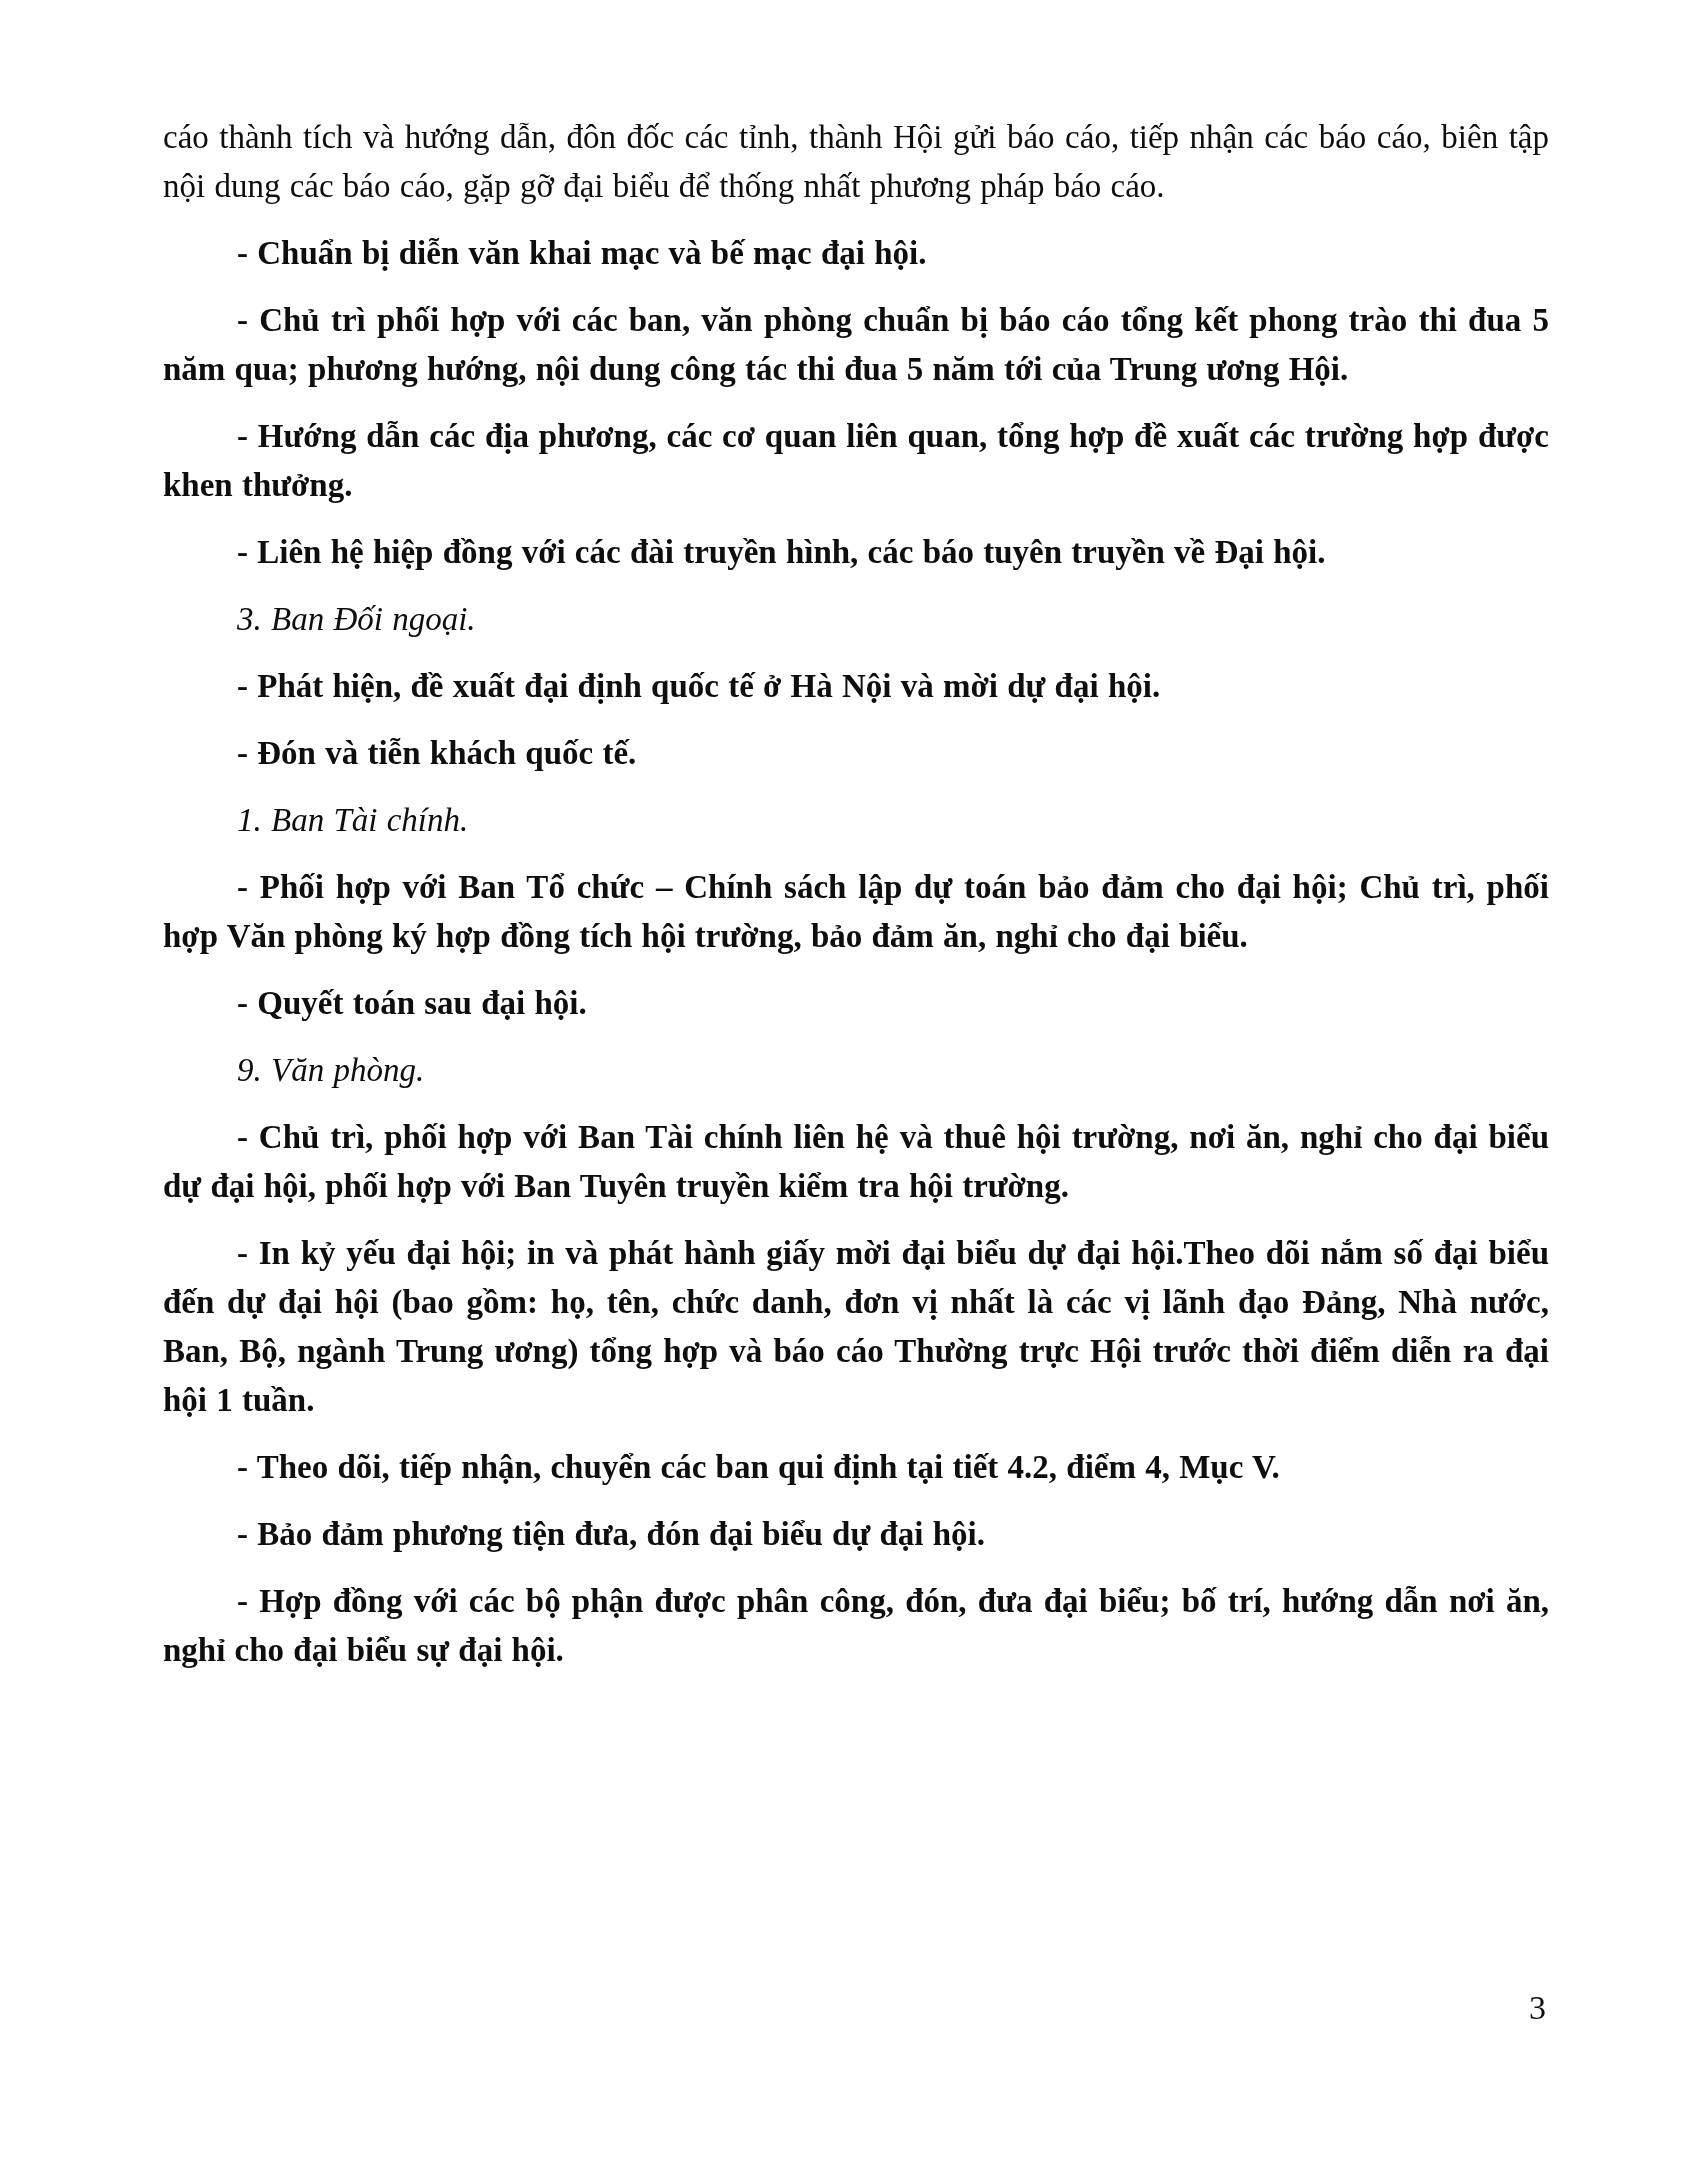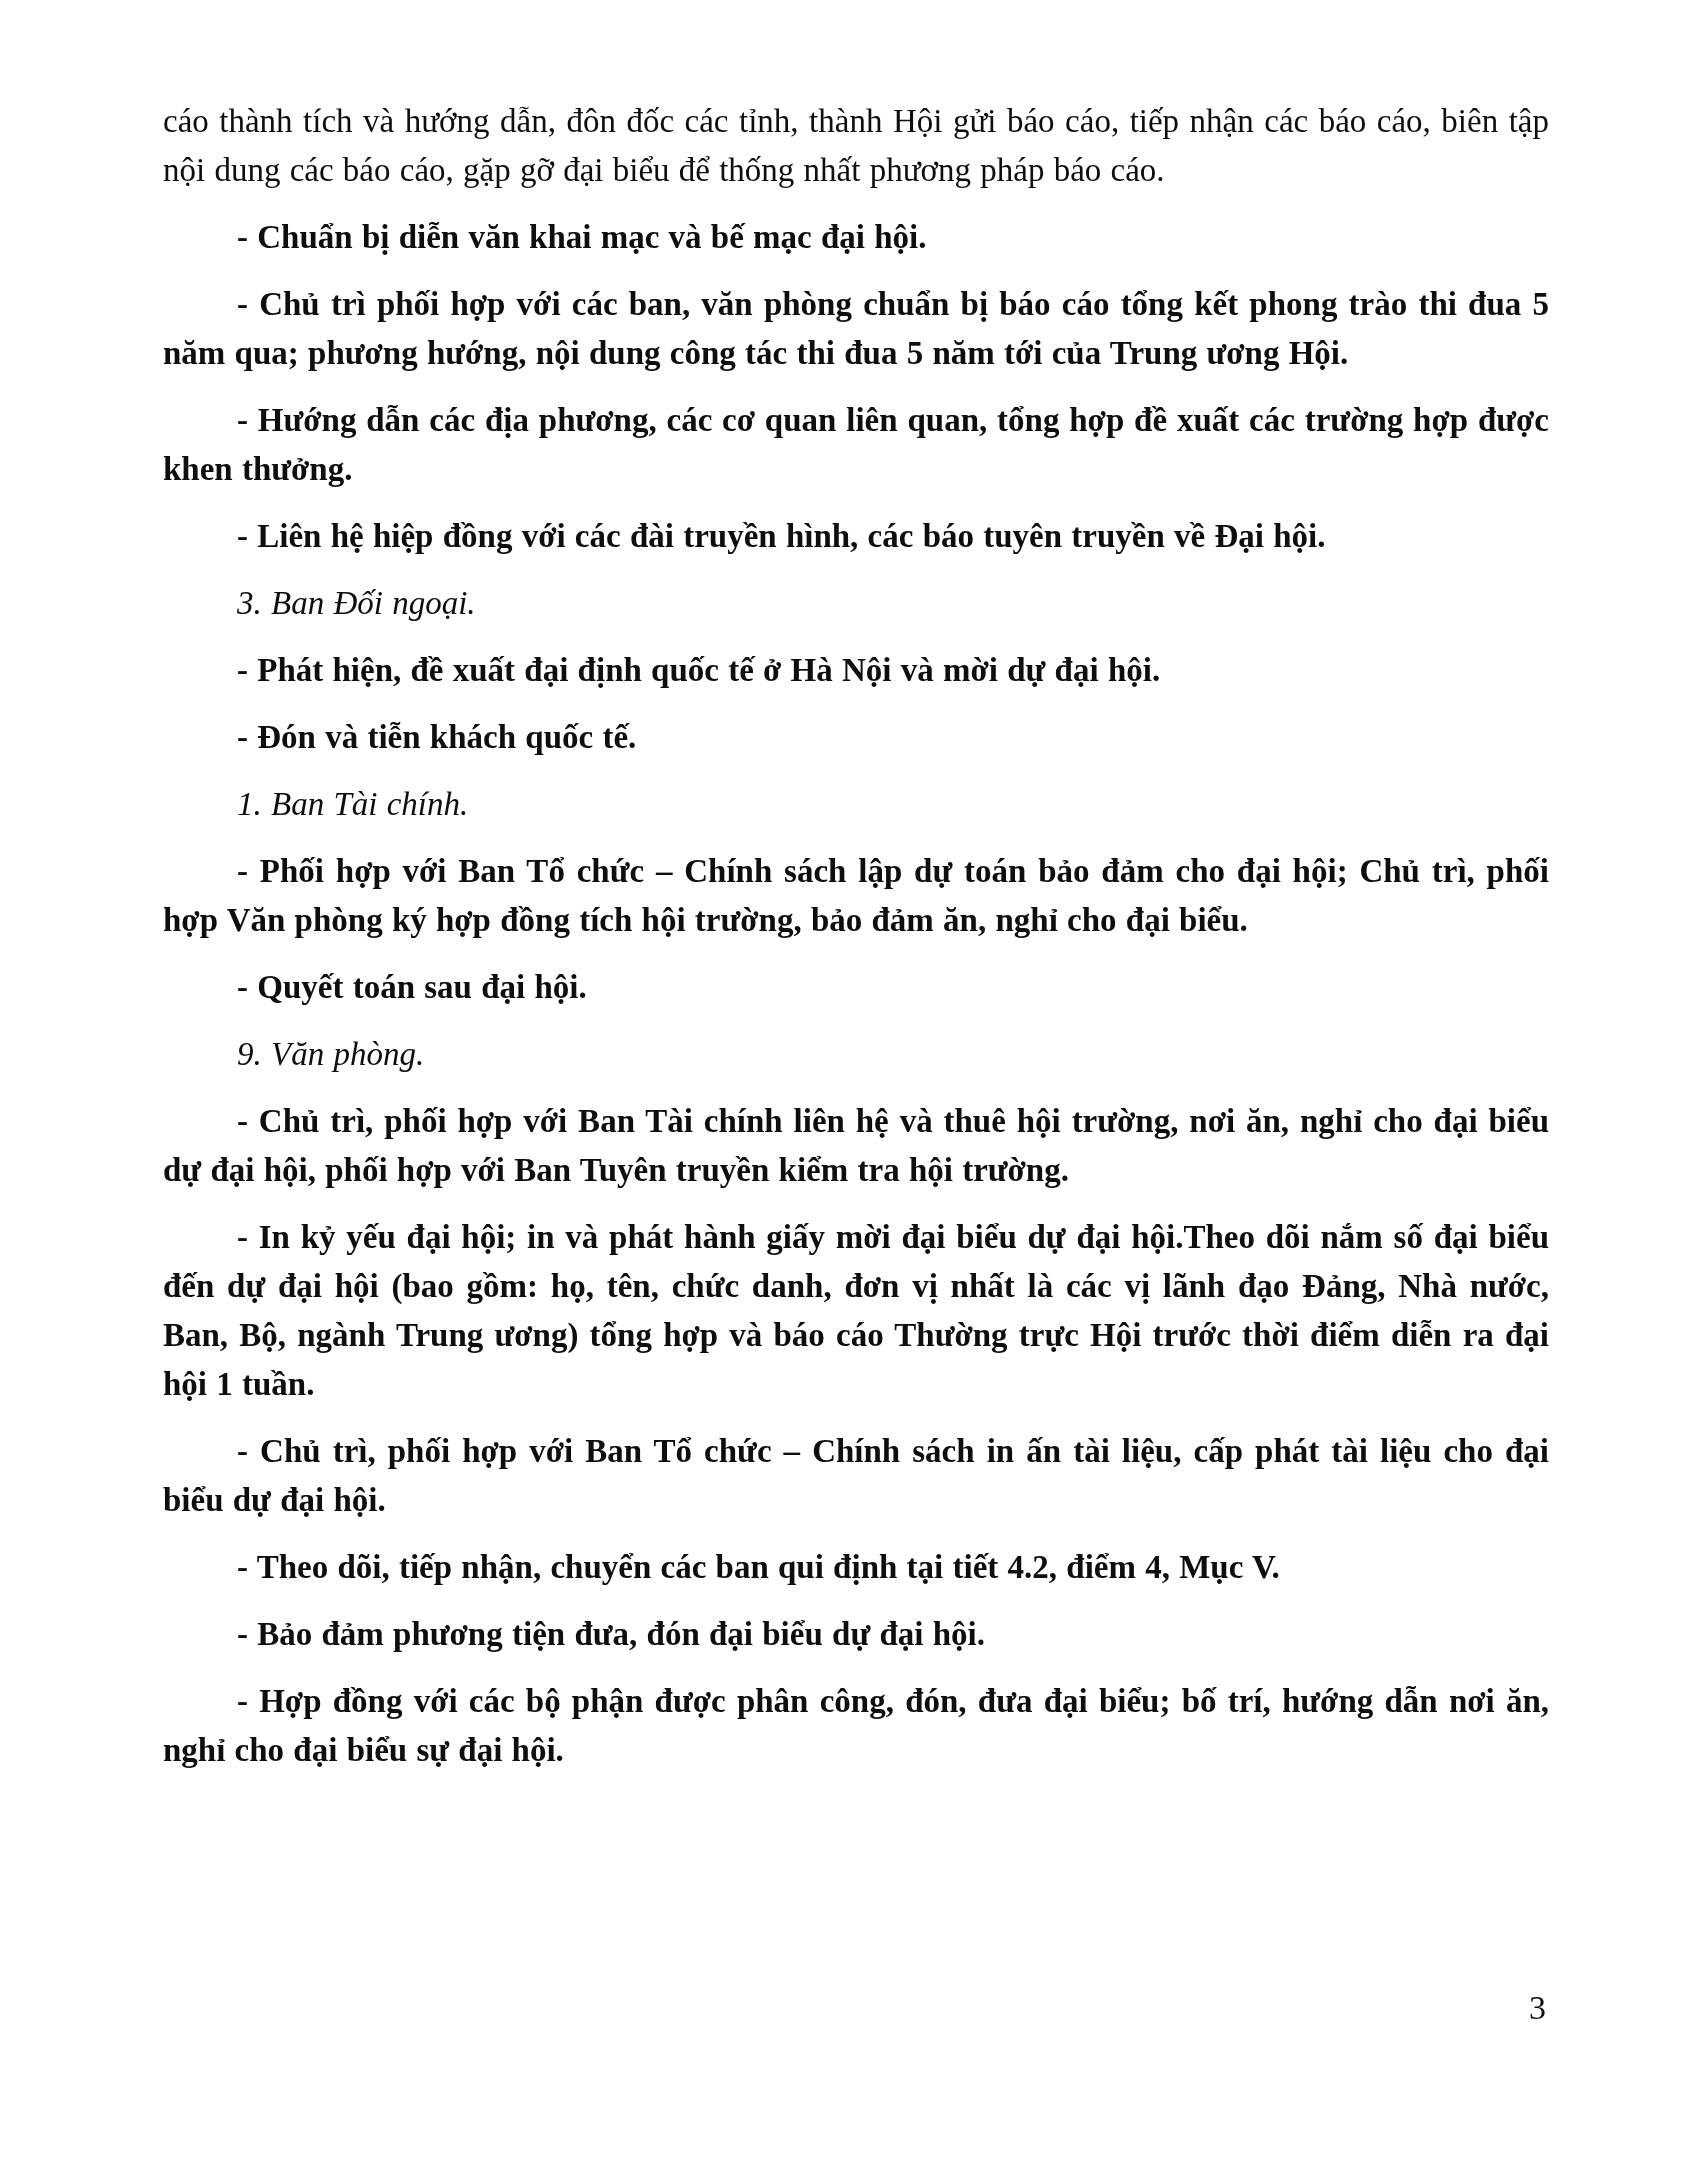--- a/index.html
+++ b/index.html
@@ -27,20 +27,21 @@
   }
   .doc-body p {
     margin: 0 0 18px 0;
     font-size: 33px;
     line-height: 49px;
     text-align: justify;
     word-spacing: 1px;
   }
   .doc-body p.continuation {
     text-indent: 0;
+    margin-top: 16px;
   }
   .doc-body p.item {
     text-indent: 74px;
     font-weight: bold;
   }
   .doc-body p.heading {
     text-indent: 74px;
     font-weight: normal;
     font-style: italic;
     text-align: left;
@@ -66,20 +67,19 @@
       <p class="item">- Liên hệ hiệp đồng với các đài truyền hình, các báo tuyên truyền về Đại hội.</p>
       <p class="heading">3. Ban Đối ngoại.</p>
       <p class="item">- Phát hiện, đề xuất đại định quốc tế ở Hà Nội và mời dự đại hội.</p>
       <p class="item">- Đón và tiễn khách quốc tế.</p>
       <p class="heading">1. Ban Tài chính.</p>
       <p class="item">- Phối hợp với Ban Tổ chức – Chính sách lập dự toán bảo đảm cho đại hội; Chủ trì, phối hợp Văn phòng ký hợp đồng tích hội trường, bảo đảm ăn, nghỉ cho đại biểu.</p>
       <p class="item">- Quyết toán sau đại hội.</p>
       <p class="heading">9. Văn phòng.</p>
       <p class="item">- Chủ trì, phối hợp với Ban Tài chính liên hệ và thuê hội trường, nơi ăn, nghỉ cho đại biểu dự đại hội, phối hợp với Ban Tuyên truyền kiểm tra hội trường.</p>
       <p class="item">- In kỷ yếu đại hội; in và phát hành giấy mời đại biểu dự đại hội.Theo dõi nắm số đại biểu đến dự đại hội (bao gồm: họ, tên, chức danh, đơn vị nhất là các vị lãnh đạo Đảng, Nhà nước, Ban, Bộ, ngành Trung ương) tổng hợp và báo cáo Thường trực Hội trước thời điểm diễn ra đại hội 1 tuần.</p>
-      <p class="item">- Chủ trì, phối hợp với Ban Tổ chức – Chính sách in ấn tài liệu, cấp phát tài liệu cho đại biểu dự đại hội.</p>
       <p class="item">- Theo dõi, tiếp nhận, chuyển các ban qui định tại tiết 4.2, điểm 4, Mục V.</p>
       <p class="item">- Bảo đảm phương tiện đưa, đón đại biểu dự đại hội.</p>
       <p class="item">- Hợp đồng với các bộ phận được phân công, đón, đưa đại biểu; bố trí, hướng dẫn nơi ăn, nghỉ cho đại biểu sự đại hội.</p>
     </div>
   <div class="page-number">3</div>
 </div>
 
 
 </body></html>

